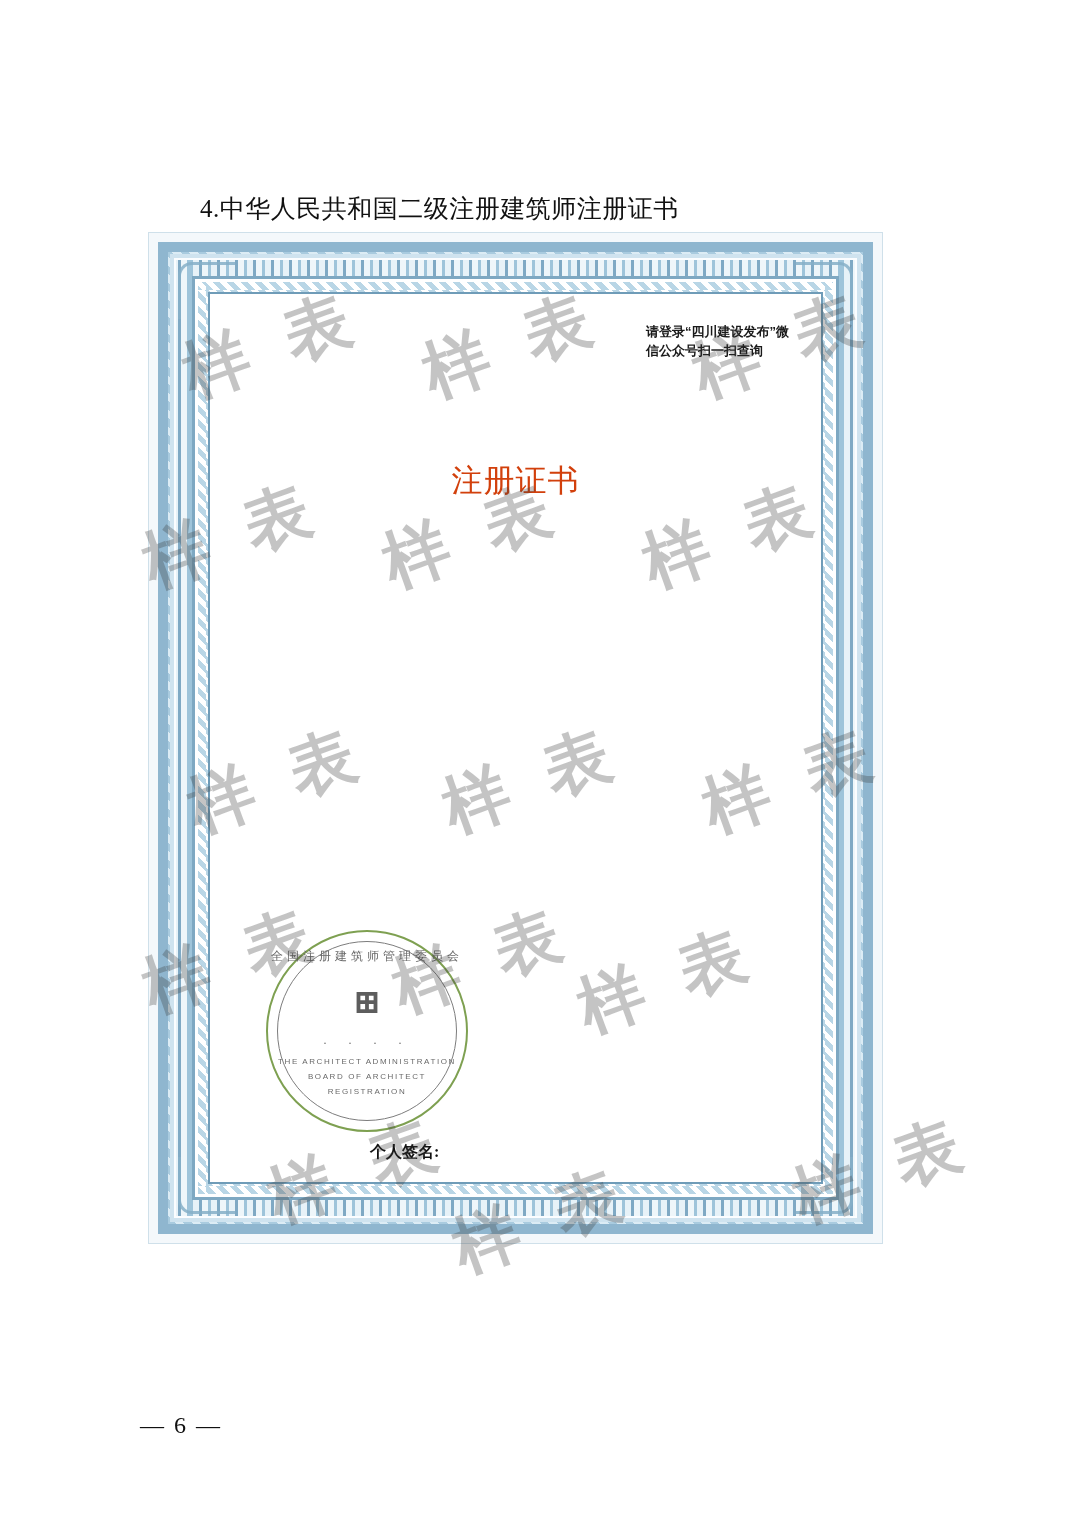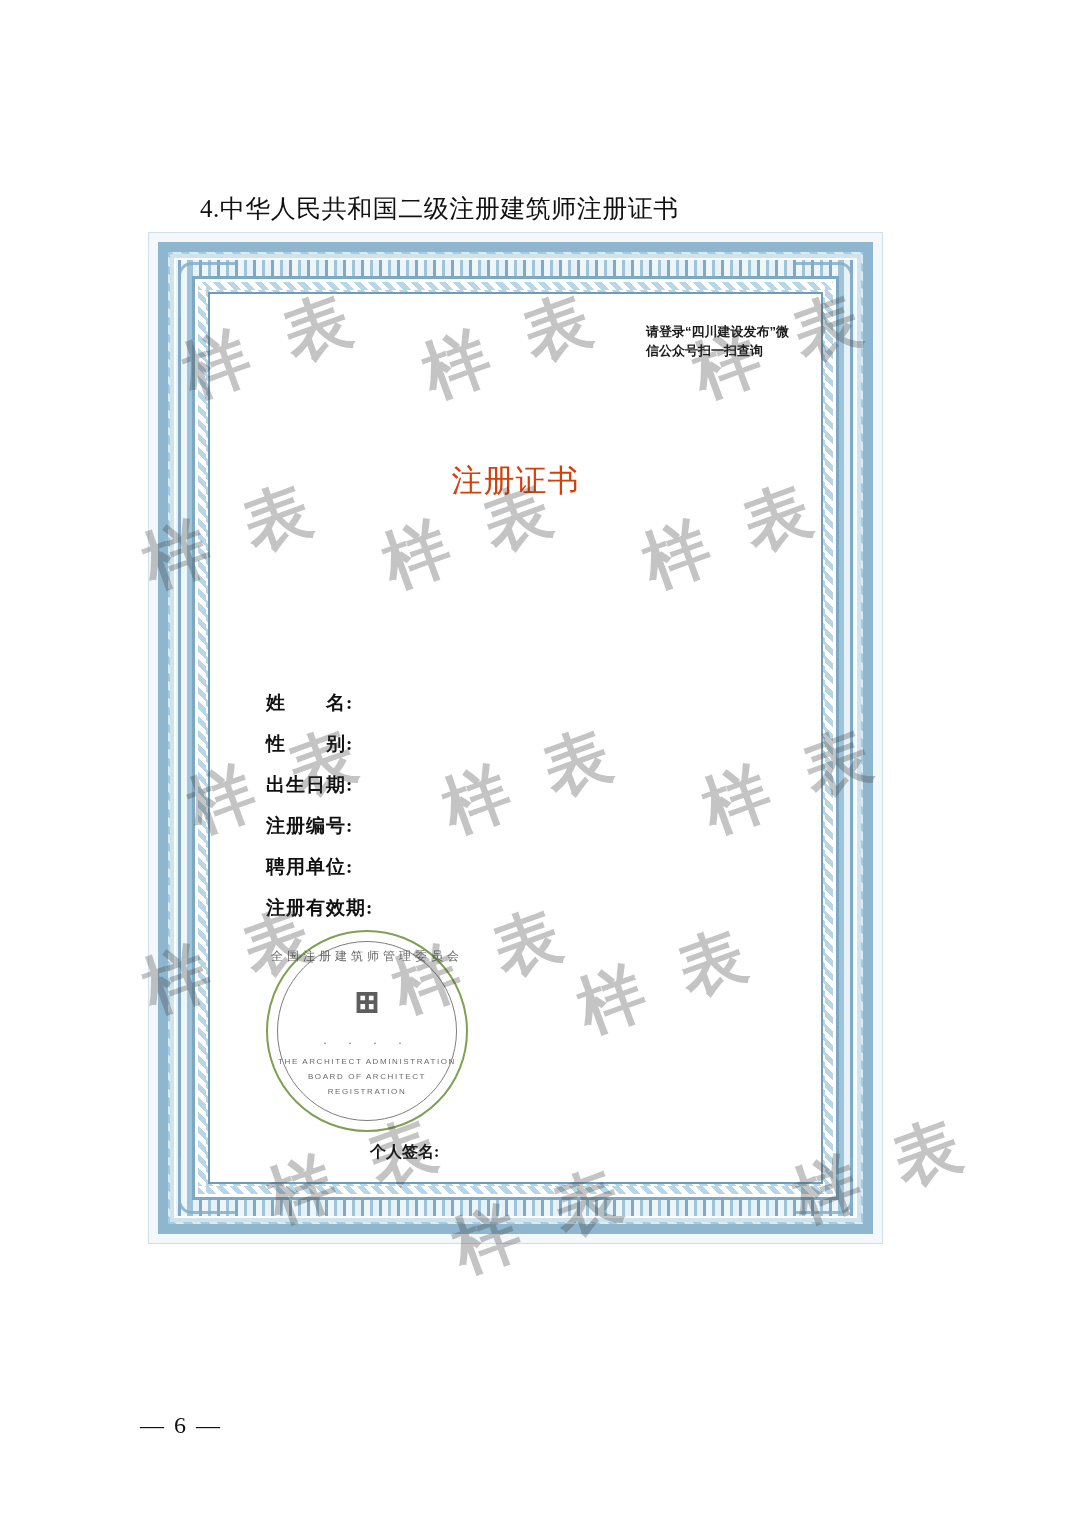--- a/index.html
+++ b/index.html
@@ -276,40 +276,20 @@
   <div class="corner bl"></div>
   <div class="corner br"></div>
 
   <div class="cert-inner">
 
     <div class="qr-note">请登录“四川建设发布”微信公众号扫一扫查询</div>
 
     <div class="title-sub">注册证书</div>
 
 
-    <div class="fields">
-      <div class="field-row">
-        <span class="field-label">姓　　名:</span>
-      </div>
-      <div class="field-row">
-        <span class="field-label">性　　别:</span>
-      </div>
-      <div class="field-row">
-        <span class="field-label">出生日期:</span>
-      </div>
-      <div class="field-row">
-        <span class="field-label">注册编号:</span>
-      </div>
-      <div class="field-row">
-        <span class="field-label">聘用单位:</span>
-      </div>
-      <div class="field-row">
-        <span class="field-label">注册有效期:</span>
-      </div>
-    </div>
 
     <div class="seal">
       <div class="seal-inner"></div>
       <div class="seal-cn">全国注册建筑师管理委员会</div>
       <div class="seal-logo">⊞</div>
       <div class="seal-dots">· · · ·</div>
       <div class="seal-en">
         <div>THE ARCHITECT ADMINISTRATION</div>
         <div>BOARD OF ARCHITECT</div>
         <div>REGISTRATION</div>

